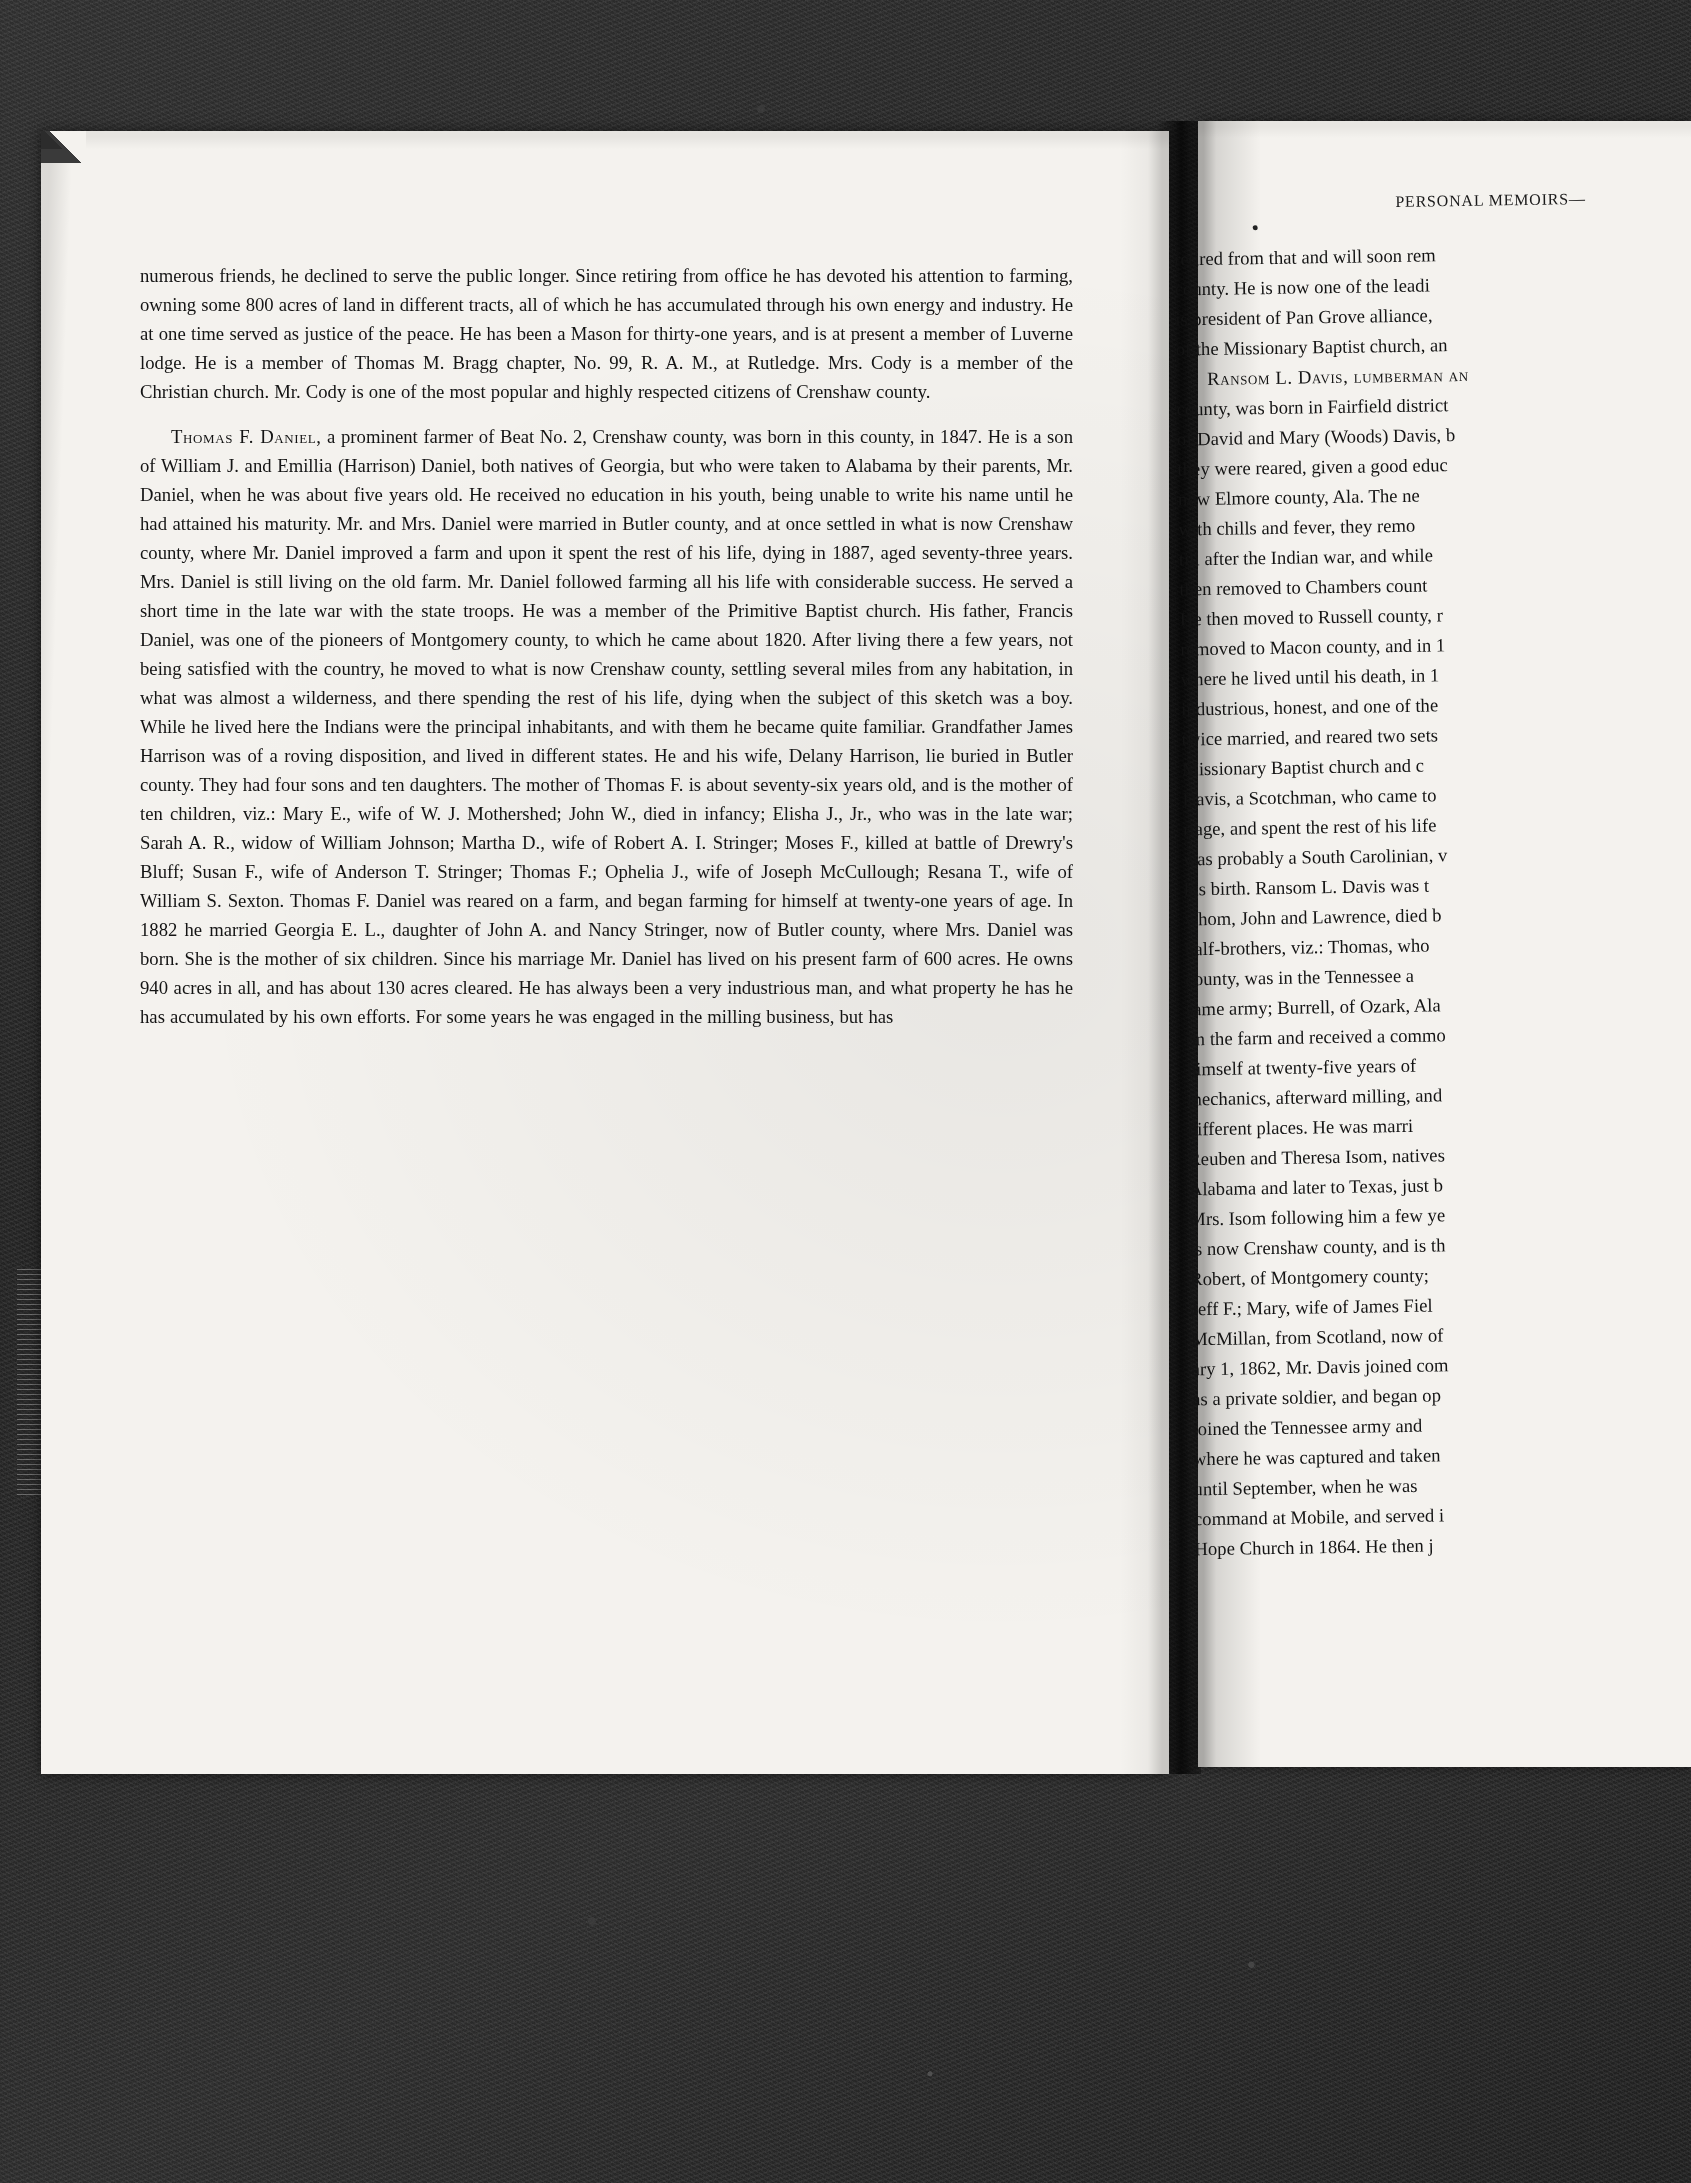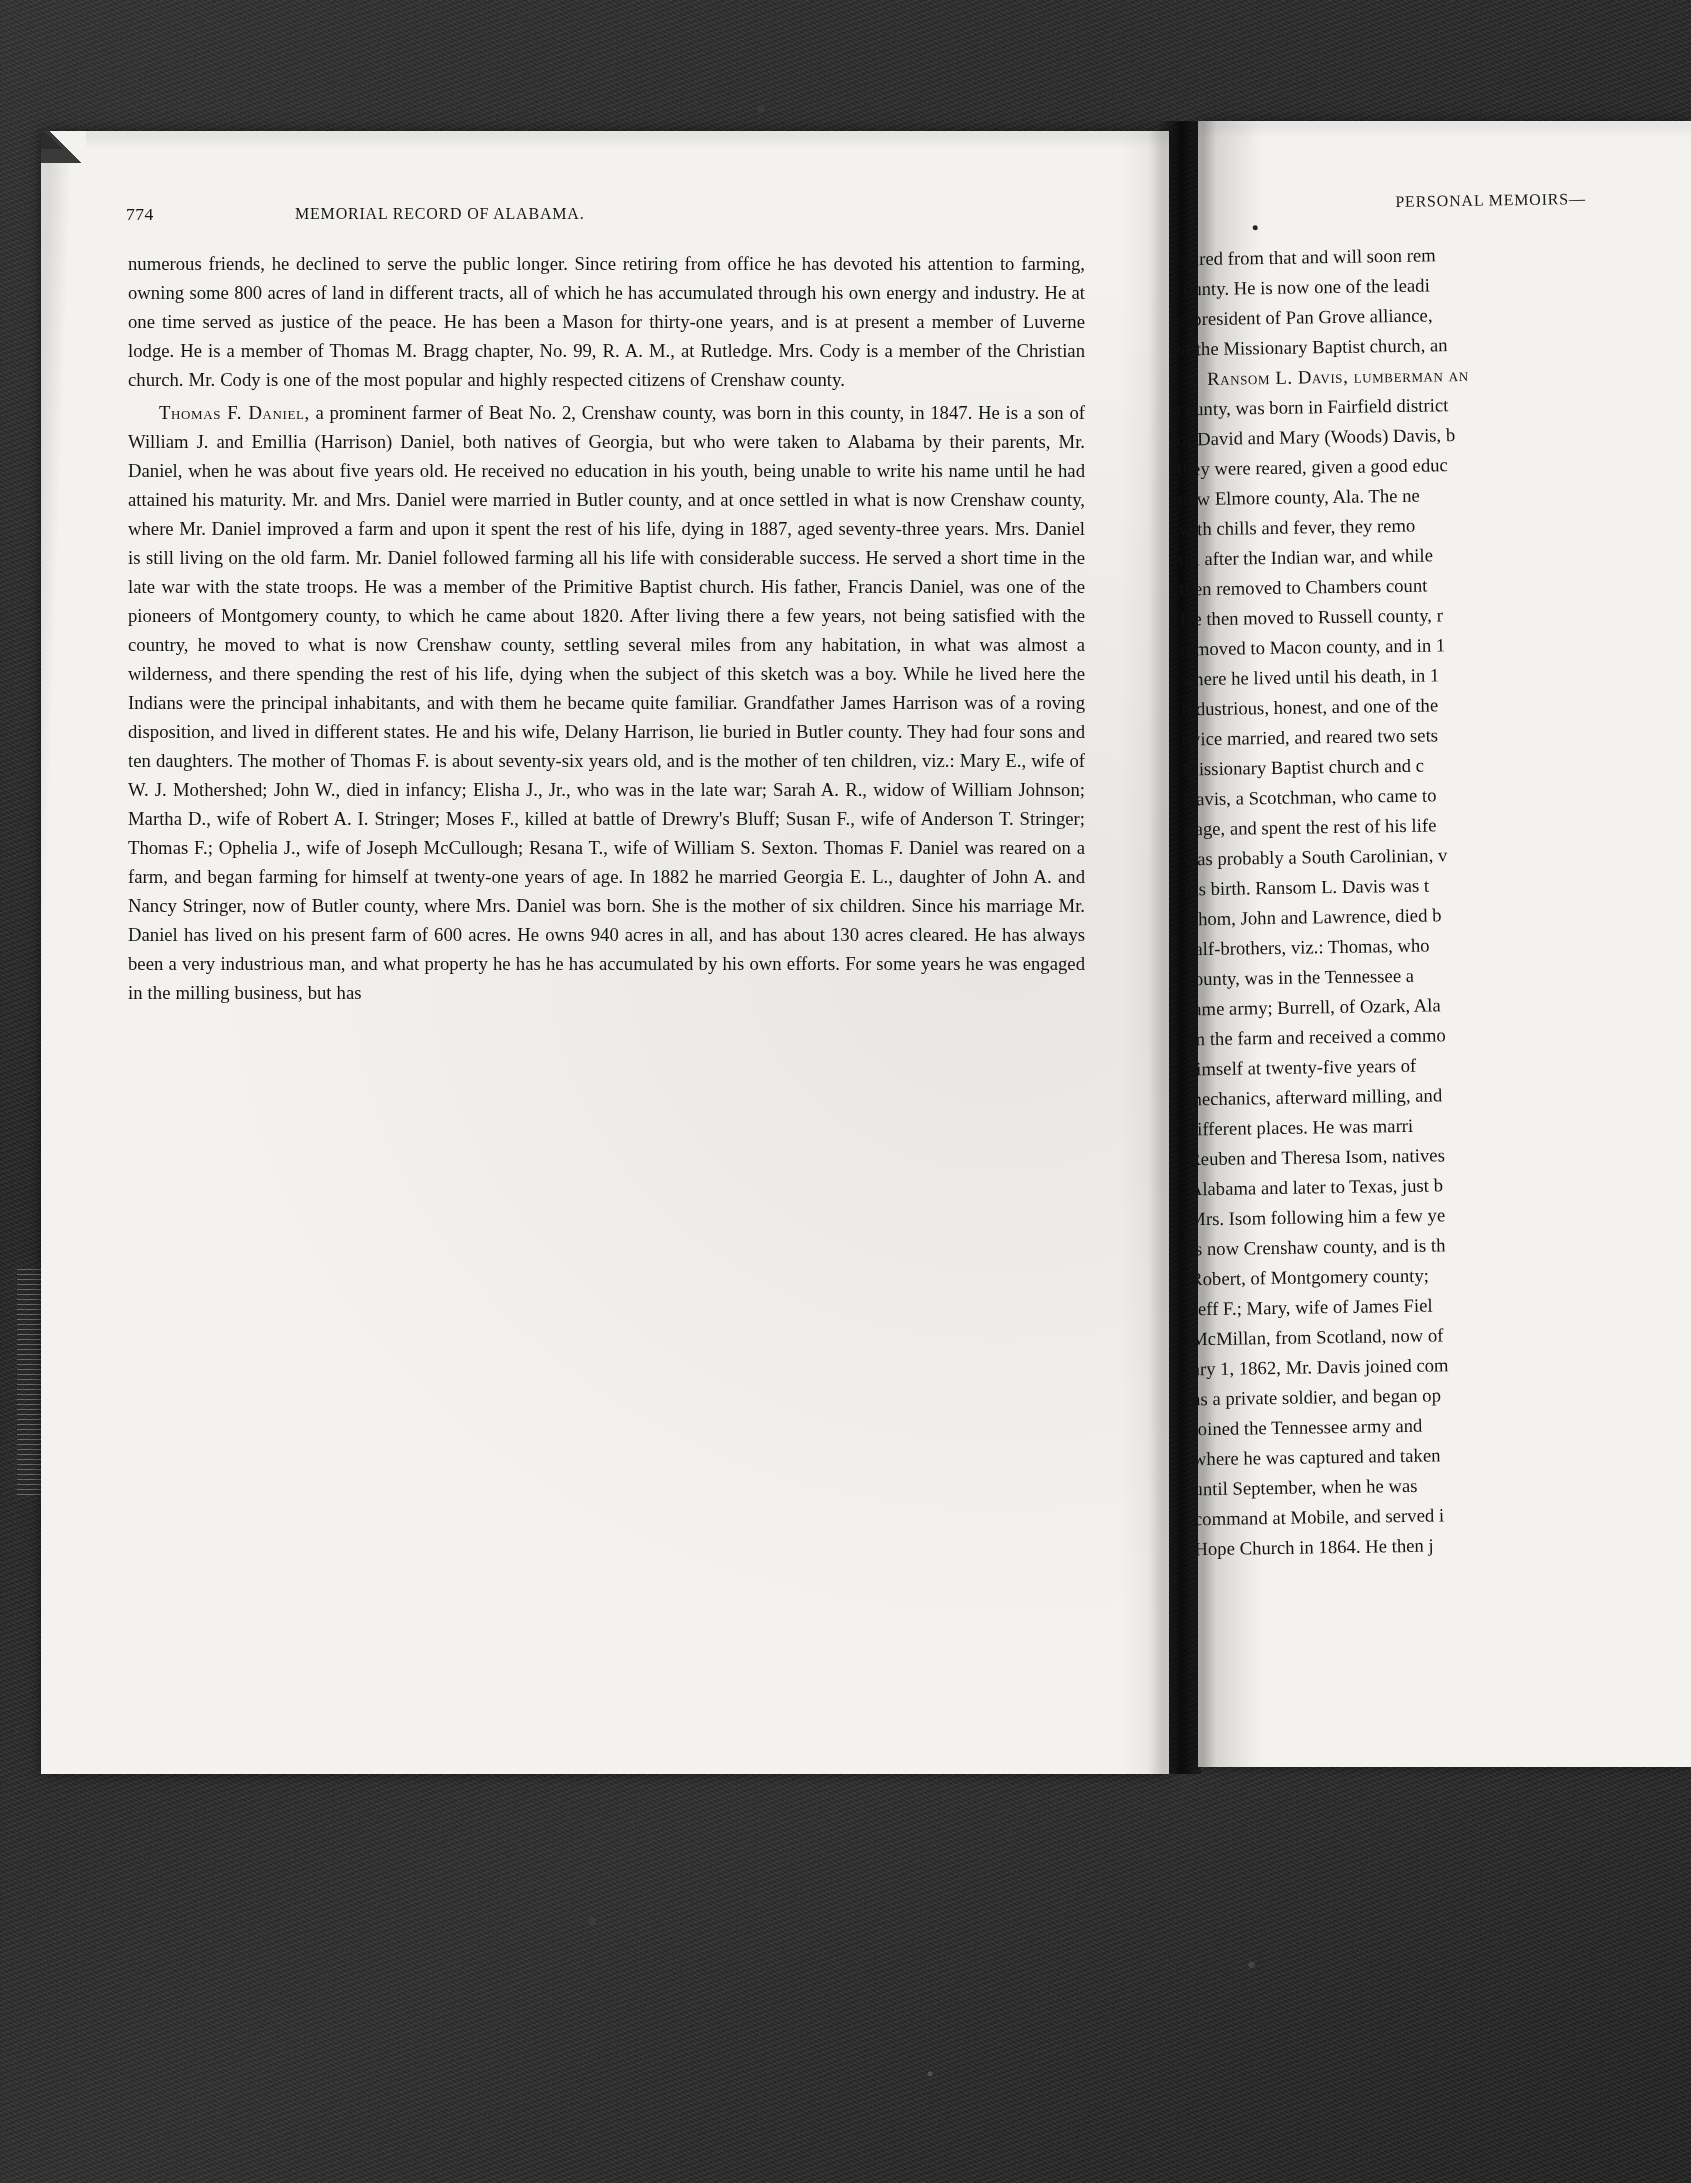--- a/index.html
+++ b/index.html
@@ -157,21 +157,21 @@
     white-space: nowrap;
   }
 
   #body-col {
     position: absolute;
     left: 83px;
     top: 114px;
     width: 965px;
   }
   #body-col p {
-    margin: 4px;
+    margin: 16px;
     font-size: 18.7px;
     line-height: 29px;
     text-align: justify;
     text-align-last: left;
     color: #141414;
     word-spacing: 0.4px;
   }
   #body-col p.indent {
     text-indent: 31px;
   }
@@ -280,23 +280,19 @@
       <p>Hope Church in 1864.  He then j</p>
     </div>
   </div>
 </div>
 
 <div id="page-left">
   <div id="page-left-tex"></div>
   <div id="page-left-corner"></div>
   <div id="page-left-corner2"></div>
 
-  <div class="hdr-row">
-    <div id="folio">774</div>
-    <div id="running-head">MEMORIAL RECORD OF ALABAMA.</div>
-  </div>
 
   <div id="body-col">
     <p>numerous friends, he declined to serve the public longer.  Since retiring from office he has devoted his attention to farming, owning some 800 acres of land in different tracts, all of which he has accumulated through his own energy and industry.  He at one time served as justice of the peace.  He has been a Mason for thirty-one years, and is at present a member of Luverne lodge.  He is a member of Thomas M. Bragg chapter, No. 99, R. A. M., at Rutledge.  Mrs. Cody is a member of the Christian church.  Mr. Cody is one of the most popular and highly respected citizens of Crenshaw county.</p>
     <p class="indent"><span class="sc">Thomas F. Daniel,</span> a prominent farmer of Beat No. 2, Crenshaw county, was born in this county, in 1847.  He is a son of William J. and Emillia (Harrison) Daniel, both natives of Georgia, but who were taken to Alabama by their parents, Mr. Daniel, when he was about five years old.  He received no education in his youth, being unable to write his name until he had attained his maturity.  Mr. and Mrs. Daniel were married in Butler county, and at once settled in what is now Crenshaw county, where Mr. Daniel improved a farm and upon it spent the rest of his life, dying in 1887, aged seventy-three years.  Mrs. Daniel is still living on the old farm.  Mr. Daniel followed farming all his life with considerable success.  He served a short time in the late war with the state troops.  He was a member of the Primitive Baptist church.  His father, Francis Daniel, was one of the pioneers of Montgomery county, to which he came about 1820.  After living there a few years, not being satisfied with the country, he moved to what is now Crenshaw county, settling several miles from any habitation, in what was almost a wilderness, and there spending the rest of his life, dying when the subject of this sketch was a boy.  While he lived here the Indians were the principal inhabitants, and with them he became quite familiar.  Grandfather James Harrison was of a roving disposition, and lived in different states. He and his wife, Delany Harrison, lie buried in Butler county.  They had four sons and ten daughters.  The mother of Thomas F. is about seventy-six years old, and is the mother of ten children, viz.: Mary E., wife of W. J. Mothershed; John W., died in infancy; Elisha J., Jr., who was in the late war; Sarah A. R., widow of William Johnson; Martha D., wife of Robert A. I. Stringer; Moses F., killed at battle of Drewry's Bluff; Susan F., wife of Anderson T. Stringer; Thomas F.; Ophelia J., wife of Joseph McCullough; Resana T., wife of William S. Sexton.  Thomas F. Daniel was reared on a farm, and began farming for himself at twenty-one years of age.  In 1882 he married Georgia E. L., daughter of John A. and Nancy Stringer, now of Butler county, where Mrs. Daniel was born.  She is the mother of six children.  Since his marriage Mr. Daniel has lived on his present farm of 600 acres.  He owns 940 acres in all, and has about 130 acres cleared.  He has always been a very industrious man, and what property he has he has accumulated by his own efforts.  For some years he was engaged in the milling business, but has</p>
   </div>
 </div>
 
 
 </body></html>

